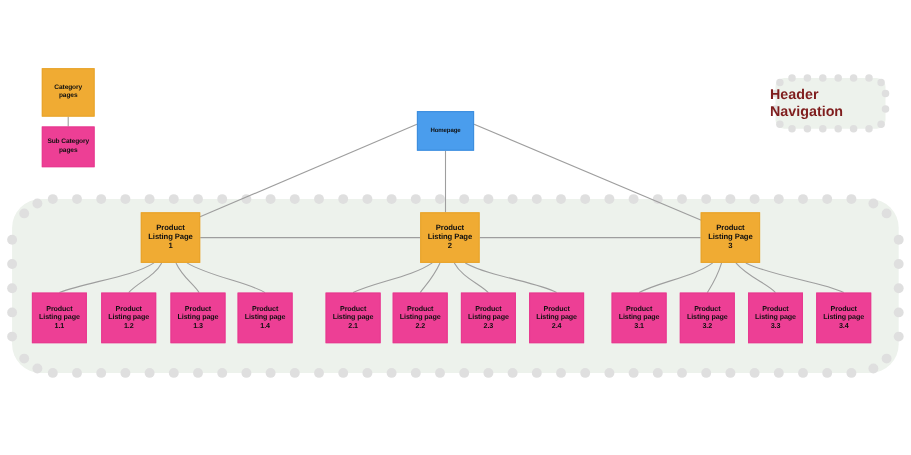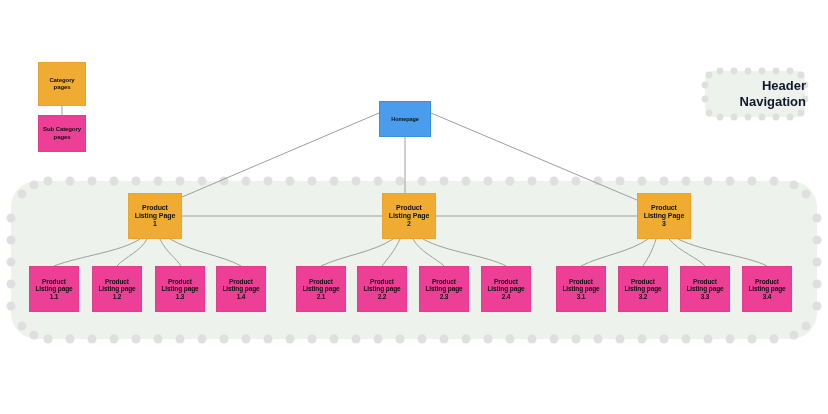--- a/index.html
+++ b/index.html
@@ -38,22 +38,22 @@
   }
   .scallop .scallop-fill {
     position: absolute;
     left: 0; top: 0; right: 0; bottom: 0;
   }
   .scallop .scallop-label {
     position: absolute;
     left: 0; right: 4px;
     top: 50%;
     transform: translateY(-50%);
-    text-align: right;
-    color: #0f172a;
+    text-align: left;
+    color: #7f1d1d;
     line-height: 1.25;
     white-space: pre-line;
   }
 
   #group-container {
     left: 4px;
     top: 174px;
     width: 820px;
     height: 172px;
   }

